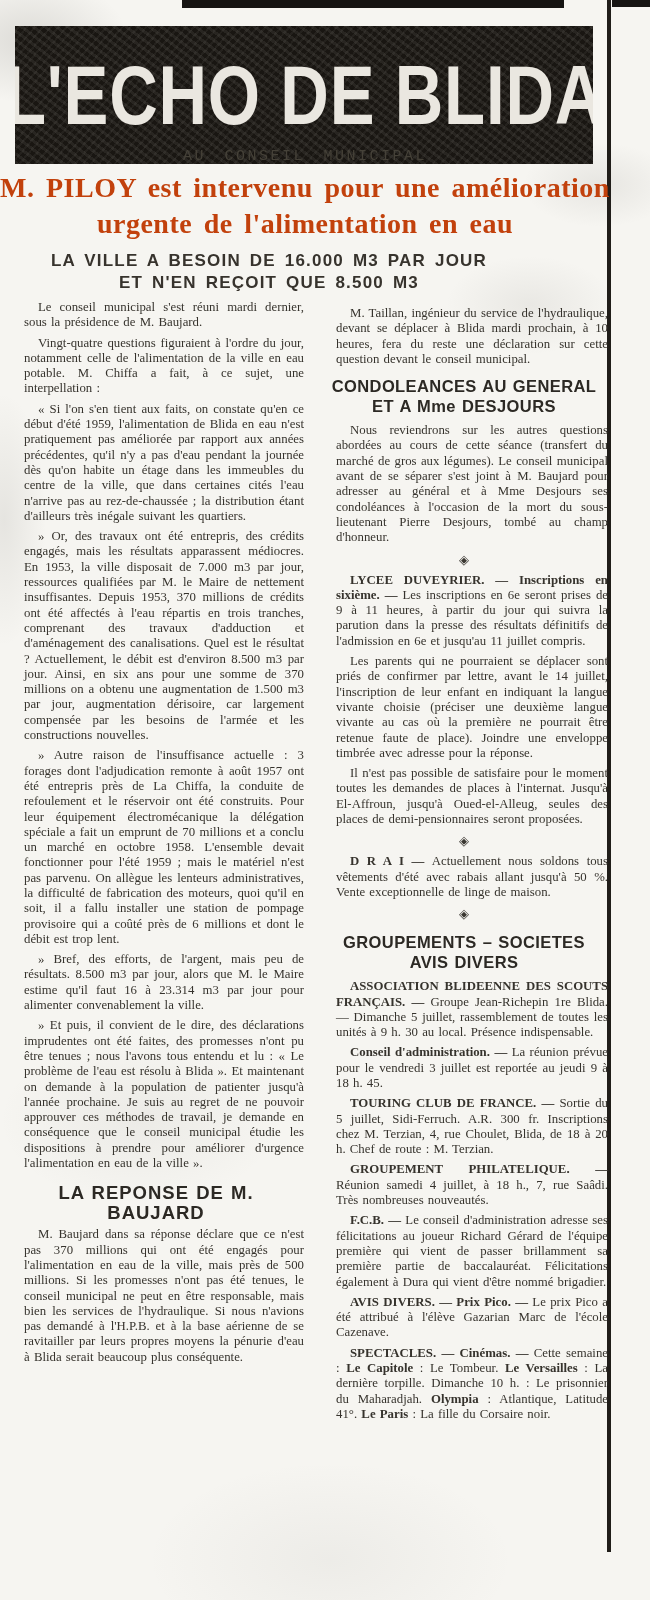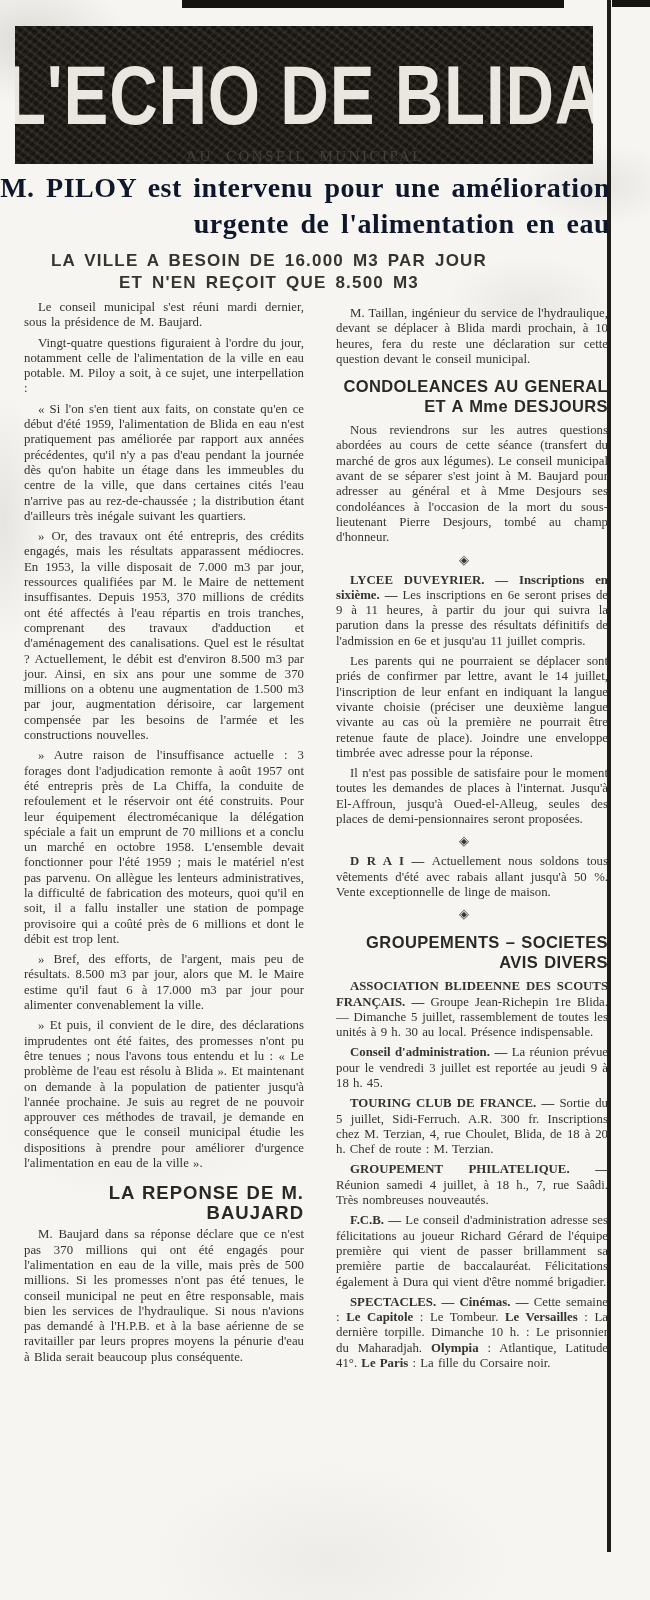--- a/index.html
+++ b/index.html
@@ -31,46 +31,46 @@
   .banner-title {
     font-family:"Liberation Sans", sans-serif; font-weight:700;
     font-size:84px; line-height:1; white-space:nowrap;
     color:#eae7e0; letter-spacing:1px;
     transform:scaleX(0.8); transform-origin:center;
     text-shadow:0 0 2px rgba(25,22,18,0.55);
   }
 
   .kicker {
     position:absolute; left:0; top:148px; width:610px; text-align:center;
-    font-family:Liberation Serif, serif; font-size:15px;
+    font-family:Liberation Mono, monospace; font-size:15px;
     letter-spacing:2.5px; word-spacing:7px; color:#454138;
   }
   .headline {
-    position:absolute; left:0; top:170px; width:610px; text-align:right;
+    position:absolute; left:0; top:170px; width:610px; text-align:center;
     font-family:"Liberation Serif", serif; font-weight:700;
-    font-size:28px; line-height:36px; color:#0f172a; letter-spacing:0.5px; word-spacing:4px;
+    font-size:28px; line-height:36px; color:#c2410c; letter-spacing:0.5px; word-spacing:4px;
   }
   .subhead {
     position:absolute; left:0; top:250px; width:538px; text-align:center;
     font-family:"Liberation Sans", sans-serif; font-weight:700;
     font-size:17px; line-height:22px; color:#37332d; letter-spacing:1.2px; word-spacing:3px;
   }
 
   .col {
     position:absolute; text-align:justify;
     font-size:12.8px; line-height:15.3px; word-spacing:0.08em;
     color:#36332d;
   }
   .col-left  { left:8px;   top:300px; width:296px; }
   .col-right { left:320px; top:306px; width:288px; }
 
   .para { margin:0 0 5px 16px; text-indent:14px; }
   .para b { font-weight:700; }
   .col-head {
-    font-family:"Liberation Sans", sans-serif; font-weight:700; text-align:right;
+    font-family:"Liberation Sans", sans-serif; font-weight:700; text-align:center;
     font-size:16.5px; line-height:20px; margin:9px 0 7px; color:#2c2924;
     letter-spacing:0.4px; text-indent:0;
   }
   .col-head.lg { font-size:18.5px; letter-spacing:1px; margin:12px 0 4px; }
   .ornament { text-align:center; font-size:13px; line-height:18px; margin:3px 0 4px; color:#3a3731; }
 </style>
 </head>
 <body>
 
 <div class="strip-top"></div>
@@ -88,25 +88,25 @@
   <div>urgente de l'alimentation en eau</div>
 </div>
 
 <div class="subhead">
   <div>LA VILLE A BESOIN DE 16.000 M3 PAR JOUR</div>
   <div>ET N'EN REÇOIT QUE 8.500 M3</div>
 </div>
 
 <div class="col col-left">
     <p class="para"><span>Le conseil municipal s'est réuni mardi dernier, sous la présidence de M. Baujard.</span></p>
-    <p class="para"><span>Vingt-quatre questions figuraient à l'ordre du jour, notamment celle de l'alimentation de la ville en eau potable. M. Piloy a soit, à ce sujet, une interpellation :</span></p>
+    <p class="para"><span>Vingt-quatre questions figuraient à l'ordre du jour, notamment celle de l'alimentation de la ville en eau potable. M. Chiffa a fait, à ce sujet, une interpellation :</span></p>
     <p class="para"><span>« Si l'on s'en tient aux faits, on constate qu'en ce début d'été 1959, l'alimentation de Blida en eau n'est pratiquement pas améliorée par rapport aux années précédentes, qu'il n'y a pas d'eau pendant la journée dès qu'on habite un étage dans les immeubles du centre de la ville, que dans certaines cités l'eau n'arrive pas au rez-de-chaussée ; la distribution étant d'ailleurs très inégale suivant les quartiers.</span></p>
     <p class="para"><span>» Or, des travaux ont été entrepris, des crédits engagés, mais les résultats apparassent médiocres. En 1953, la ville disposait de 7.000 m3 par jour, ressources qualifiées par M. le Maire de nettement insuffisantes. Depuis 1953, 370 millions de crédits ont été affectés à l'eau répartis en trois tranches, comprenant des travaux d'adduction et d'aménagement des canalisations. Quel est le résultat ? Actuellement, le débit est d'environ 8.500 m3 par jour. Ainsi, en six ans pour une somme de 370 millions on a obtenu une augmentation de 1.500 m3 par jour, augmentation dérisoire, car largement compensée par les besoins de l'armée et les constructions nouvelles.</span></p>
     <p class="para"><span>» Autre raison de l'insuffisance actuelle : 3 forages dont l'adjudication remonte à août 1957 ont été entrepris près de La Chiffa, la conduite de refoulement et le réservoir ont été construits. Pour leur équipement électromécanique la délégation spéciale a fait un emprunt de 70 millions et a conclu un marché en octobre 1958. L'ensemble devait fonctionner pour l'été 1959 ; mais le matériel n'est pas parvenu. On allègue les lenteurs administratives, la difficulté de fabrication des moteurs, quoi qu'il en soit, il a fallu installer une station de pompage provisoire qui a coûté près de 6 millions et dont le débit est trop lent.</span></p>
-    <p class="para"><span>» Bref, des efforts, de l'argent, mais peu de résultats. 8.500 m3 par jour, alors que M. le Maire estime qu'il faut 6 à 17.000 m3 par jour pour alimenter convenablement la ville.</span></p>
+    <p class="para"><span>» Bref, des efforts, de l'argent, mais peu de résultats. 8.500 m3 par jour, alors que M. le Maire estime qu'il faut 16 à 23.314 m3 par jour pour alimenter convenablement la ville.</span></p>
     <p class="para"><span>» Et puis, il convient de le dire, des déclarations imprudentes ont été faites, des promesses n'ont pu être tenues ; nous l'avons tous entendu et lu : « Le problème de l'eau est résolu à Blida ». Et maintenant on demande à la population de patienter jusqu'à l'année prochaine. Je suis au regret de ne pouvoir approuver ces méthodes de travail, je demande en conséquence que le conseil municipal étudie les dispositions à prendre pour améliorer d'urgence l'alimentation en eau de la ville ».</span></p>
     <div class="col-head lg">
       <div>LA REPONSE DE M. BAUJARD</div>
     </div>
     <p class="para"><span>M. Baujard dans sa réponse déclare que ce n'est pas 370 millions qui ont été engagés pour l'alimentation en eau de la ville, mais près de 500 millions. Si les promesses n'ont pas été tenues, le conseil municipal ne peut en être responsable, mais bien les services de l'hydraulique. Si nous n'avions pas demandé à l'H.P.B. et à la base aérienne de se ravitailler par leurs propres moyens la pénurie d'eau à Blida serait beaucoup plus conséquente.</span></p>
   </div>
 <div class="col col-right">
     <p class="para"><span>M. Taillan, ingénieur du service de l'hydraulique, devant se déplacer à Blida mardi prochain, à 10 heures, fera du reste une déclaration sur cette question devant le conseil municipal.</span></p>
     <div class="col-head">
       <div>CONDOLEANCES AU GENERAL</div>
@@ -122,14 +122,15 @@
     <div class="ornament">◈</div>
     <div class="col-head">
       <div>GROUPEMENTS – SOCIETES</div>
       <div>AVIS DIVERS</div>
     </div>
     <p class="para"><b>ASSOCIATION BLIDEENNE DES SCOUTS FRANÇAIS. — </b><span>Groupe Jean-Richepin 1re Blida. — Dimanche 5 juillet, rassemblement de toutes les unités à 9 h. 30 au local. Présence indispensable.</span></p>
     <p class="para"><b>Conseil d'administration. — </b><span>La réunion prévue pour le vendredi 3 juillet est reportée au jeudi 9 à 18 h. 45.</span></p>
     <p class="para"><b>TOURING CLUB DE FRANCE. — </b><span>Sortie du 5 juillet, Sidi-Ferruch. A.R. 300 fr. Inscriptions chez M. Terzian, 4, rue Choulet, Blida, de 18 à 20 h. Chef de route : M. Terzian.</span></p>
     <p class="para"><b>GROUPEMENT PHILATELIQUE. — </b><span>Réunion samedi 4 juillet, à 18 h., 7, rue Saâdi. Très nombreuses nouveautés.</span></p>
     <p class="para"><b>F.C.B. — </b><span>Le conseil d'administration adresse ses félicitations au joueur Richard Gérard de l'équipe première qui vient de passer brillamment sa première partie de baccalauréat. Félicitations également à Dura qui vient d'être nommé brigadier.</span></p>
+    <p class="para"><b>AVIS DIVERS. — Prix Pico. — </b><span>Le prix Pico a été attribué à l'élève Gazarian Marc de l'école Cazenave.</span></p>
     <p class="para"><b>SPECTACLES. — Cinémas. — </b><span>Cette semaine : </span><b>Le Capitole</b><span> : Le Tombeur. </span><b>Le Versailles</b><span> : La dernière torpille. Dimanche 10 h. : Le prisonnier du Maharadjah. </span><b>Olympia</b><span> : Atlantique, Latitude 41°. </span><b>Le Paris</b><span> : La fille du Corsaire noir.</span></p>
   </div>
 
 </body></html>

